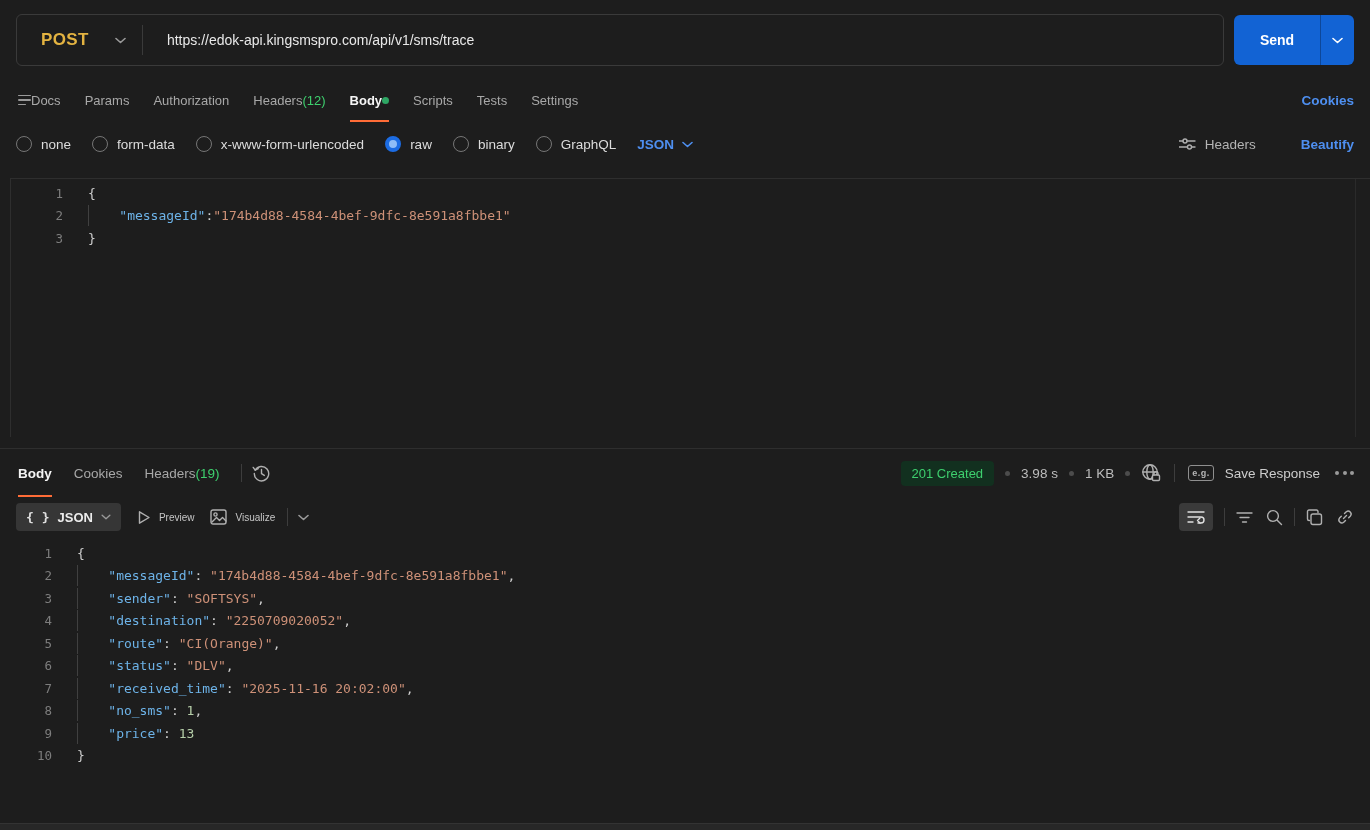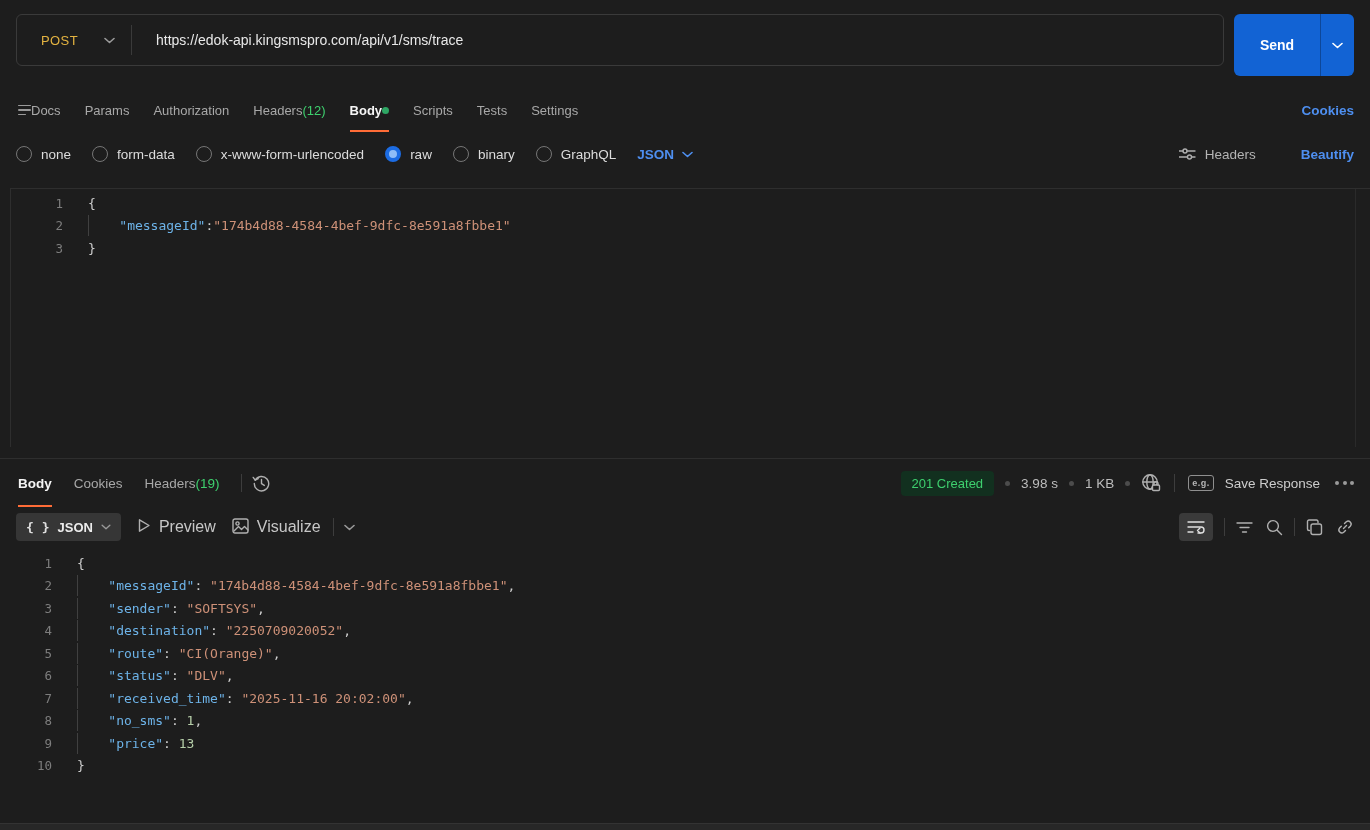--- a/index.html
+++ b/index.html
@@ -14,25 +14,25 @@
   *{box-sizing:border-box;margin:0;padding:0}
   html,body{width:1370px;height:830px;overflow:hidden;background:var(--bg);
     font-family:"Liberation Sans",sans-serif;color:var(--text)}
   .app{width:1370px;height:830px;display:flex;flex-direction:column}
 
   
   .url-row{display:flex;gap:10px;padding:14px 16px 12px;align-items:stretch}
   .url-box{flex:1;border:1px solid var(--border2);border-radius:6px;height:52px;
     display:flex;align-items:center;cursor:text}
   .method{display:flex;align-items:center;gap:26px;padding:0 16px 0 24px;height:100%;cursor:pointer}
-  .method-label{color:var(--method_post_yellow);font-weight:400;font-size:13px;letter-spacing:.4px}
+  .method-label{color:var(--method_post_yellow);font-weight:700;font-size:17px;letter-spacing:.4px}
   .chev{stroke:#9a9a9a;fill:none;stroke-width:1.6;stroke-linecap:round;stroke-linejoin:round}
   .url-divider{width:1px;height:30px;background:var(--border2);margin-right:24px}
   .url-text{font-size:14px;color:#e8e8e8}
-  .send-split{display:flex;align-self:center;height:62px}
+  .send-split{display:flex;align-self:center;height:50px}
   .send-btn{background:var(--send_button_blue);color:#fff;border:none;width:86px;
     font-family:inherit;font-weight:600;font-size:14px;border-radius:6px 0 0 6px;cursor:pointer}
   .send-caret{background:var(--send_button_blue);border:none;border-left:1px solid rgba(0,0,0,.28);
     width:34px;border-radius:0 6px 6px 0;cursor:pointer;display:flex;align-items:center;justify-content:center}
   .send-caret .chev{stroke:#fff}
 
   
   .req-tabs{display:flex;align-items:center;height:44px;padding:0 16px 0 6px;font-size:13px;color:var(--muted)}
   .tab{display:flex;align-items:center;gap:0;height:100%;padding:0 12px;position:relative;cursor:pointer;white-space:nowrap}
   .tab.active{color:#f5f5f5;font-weight:600}
@@ -84,21 +84,21 @@
     padding:2px 3px;letter-spacing:.5px}
   .save-label{color:#cdcdcd;cursor:pointer}
   .more-dots{display:flex;gap:3.5px;margin-left:4px;cursor:pointer}
   .more-dots i{width:4px;height:4px;border-radius:50%;background:#9a9a9a}
 
   
   .resp-toolbar{display:flex;align-items:center;height:40px;padding:0 16px;gap:16px}
   .json-chip{background:var(--chip_bg);border-radius:4px;height:28px;display:flex;align-items:center;
     gap:8px;padding:0 10px;color:#ececec;font-weight:700;font-size:13px;cursor:pointer}
   .braces-glyph{font-family:"DejaVu Sans Mono",monospace;font-weight:700;font-size:13px;color:#e0e0e0}
-  .tool-btn{display:flex;align-items:flex-start;gap:8px;color:#c6c6c6;font-size:16px;cursor:pointer;background:none;border:none;font-family:inherit}
+  .tool-btn{display:flex;align-items:center;gap:8px;color:#c6c6c6;font-size:10px;cursor:pointer;background:none;border:none;font-family:inherit}
   .wrap-chip{background:#3a3a3a;border-radius:4px;width:34px;height:28px;display:flex;align-items:center;justify-content:center;cursor:pointer}
   .resp-tools-right{margin-left:auto;display:flex;align-items:center;gap:13px}
 
   .resp-editor{padding-top:5px;flex:none}
   .footer-strip{margin-top:auto;height:7px;background:#272727;border-top:1px solid #333}
 </style>
 </head>
 <body>
 
 <div class="app">

